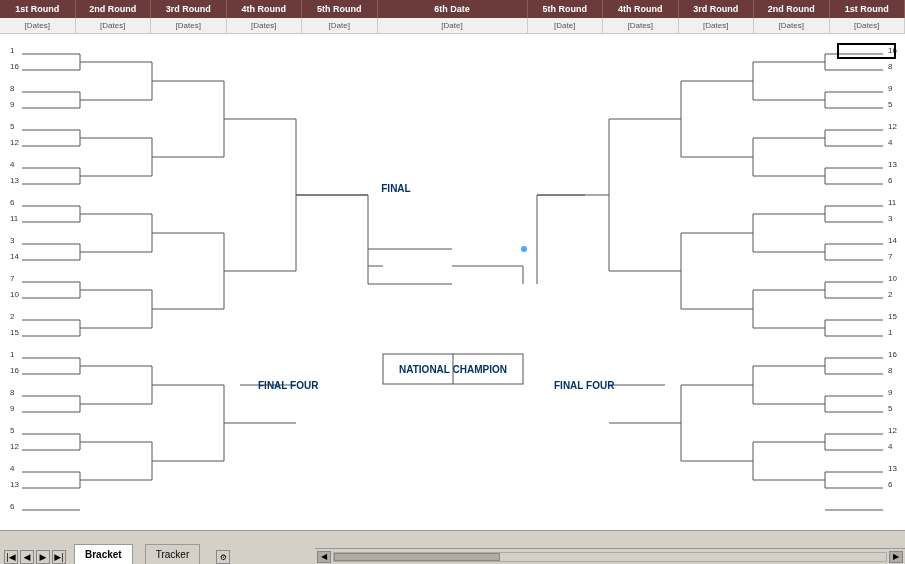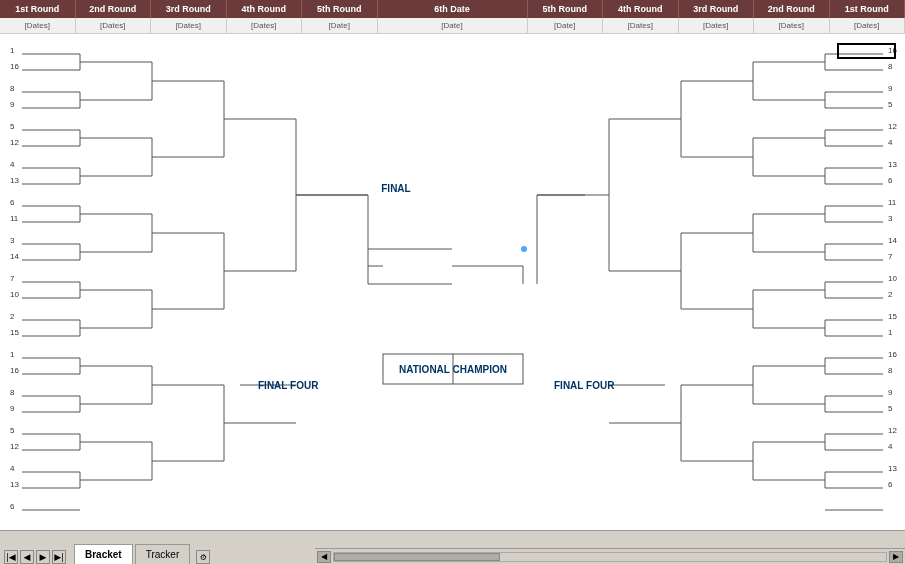--- a/index.html
+++ b/index.html
@@ -79,21 +79,21 @@
       height: 100%;
       padding: 0 4px;
     }
     .tab {
       padding: 3px 10px;
       background: #d4d0c8;
       border: 1px solid #999;
       border-bottom: none;
       font-size: 10px;
       cursor: pointer;
-      margin-right: 2px;
+      margin-right: 12px;
       height: 20px;
       display: flex;
       align-items: center;
       color: #000;
     }
     .tab.active {
       background: #fff;
       font-weight: bold;
     }
     .nav-arrows {

